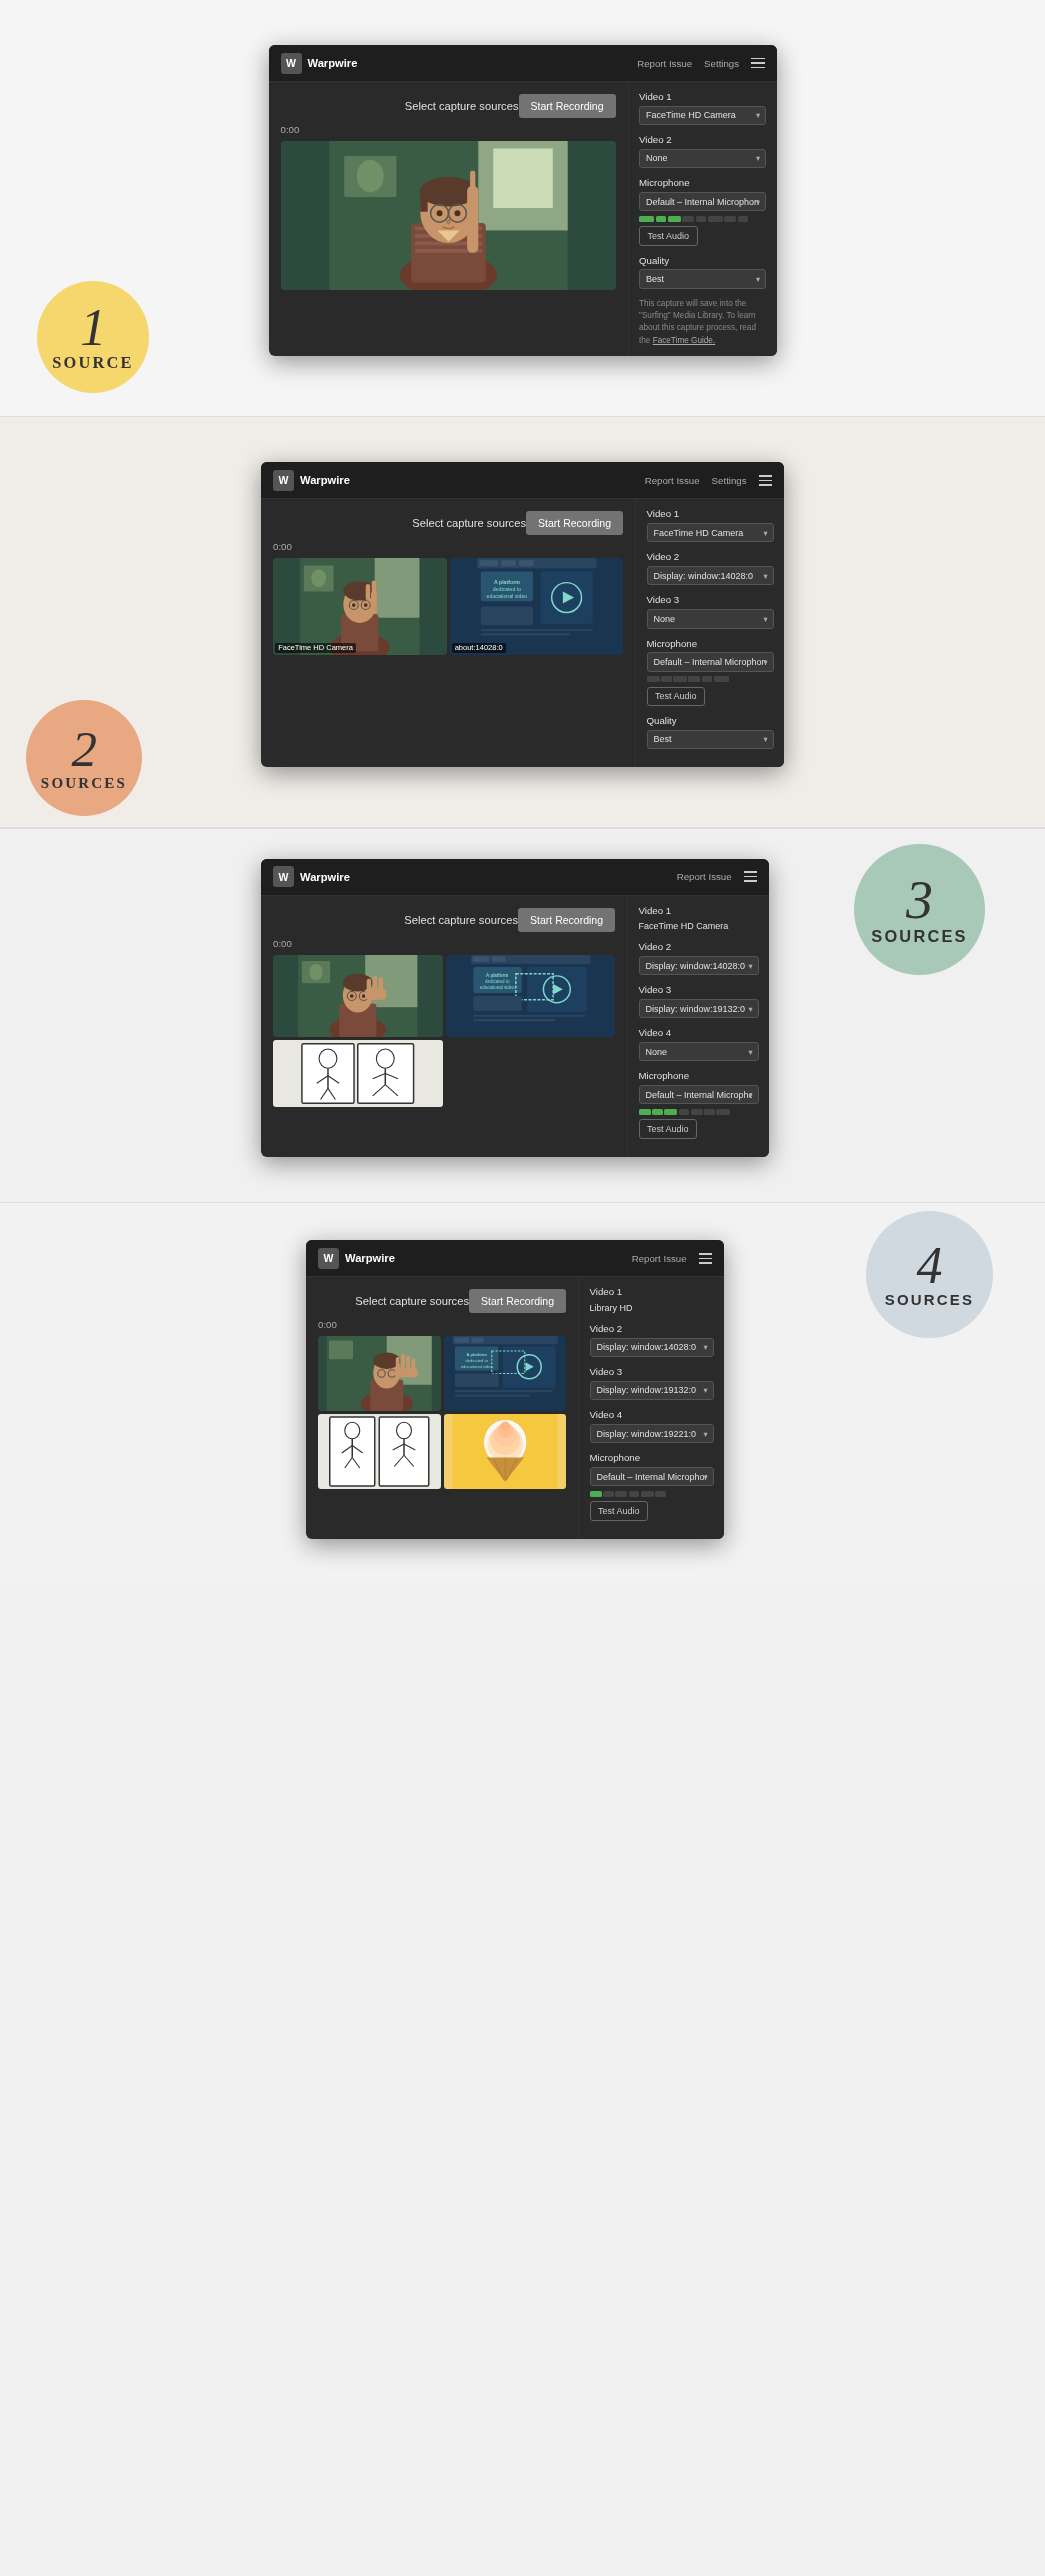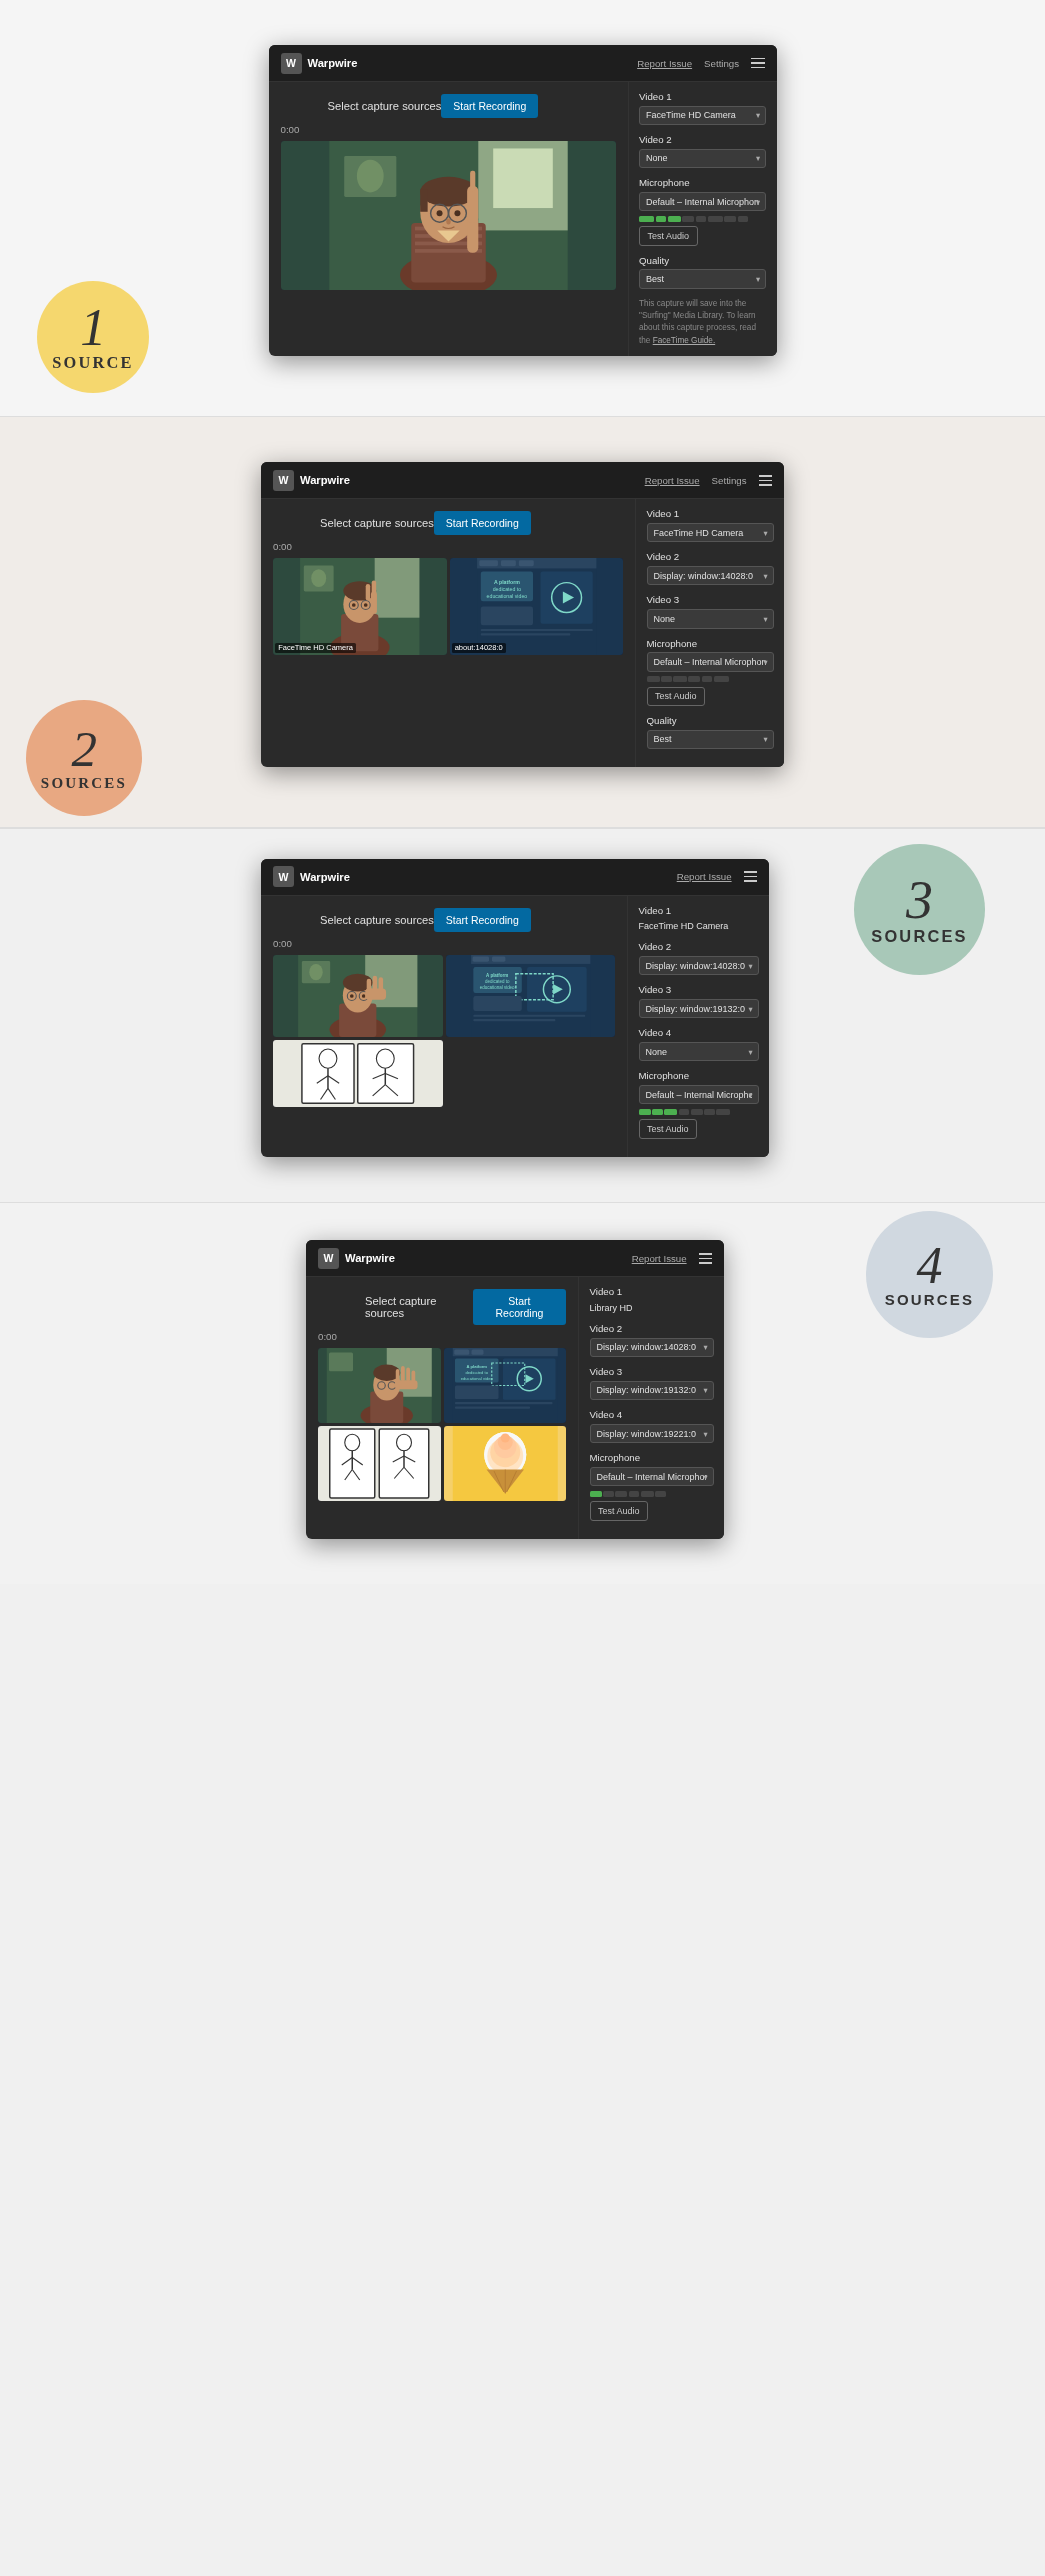--- a/index.html
+++ b/index.html
@@ -95,21 +95,20 @@
     .app-header-right {
       display: flex;
       align-items: center;
       gap: 12px;
       color: #aaa;
       font-size: 9.7px;
     }
 
     .header-link {
       color: #aaa;
-      text-decoration: underline;
       cursor: pointer;
     }
 
     .hamburger {
       display: flex;
       flex-direction: column;
       gap: 3px;
       cursor: pointer;
     }
 
@@ -127,33 +126,32 @@
 
     
     .preview-panel {
       padding: 12px;
       flex: 1;
     }
 
     .preview-header {
       display: flex;
       align-items: center;
-      justify-content: flex-start;
+      justify-content: flex-end;
       margin-bottom: 6px;
-      margin-left: 47px;
     }
 
     .preview-title {
       color: #e0e0e0;
       font-size: 11.2px;
       font-weight: 500;
     }
 
     .start-recording-btn {
-      background: #0369a1;
+      background: #737373;
       color: #fff;
       border: none;
       border-radius: 3px;
       padding: 6px 12px;
       font-size: 10.5px;
       cursor: pointer;
       font-weight: 500;
     }
 
     .preview-timer {

